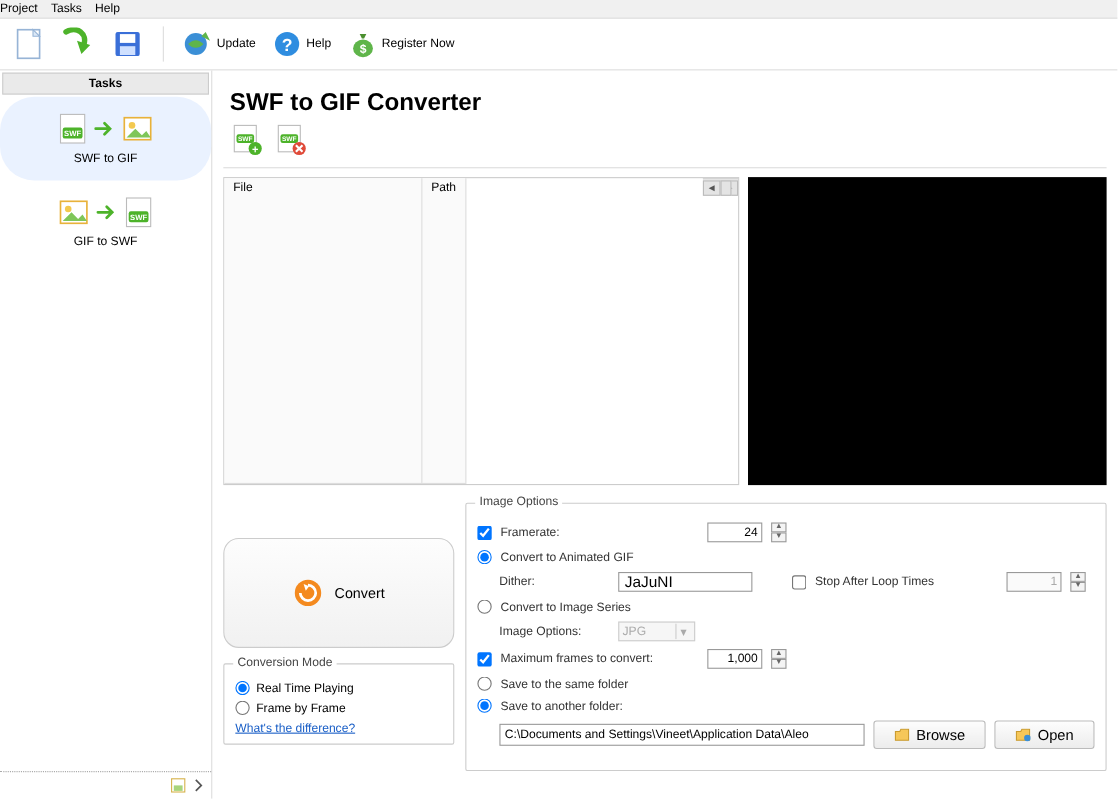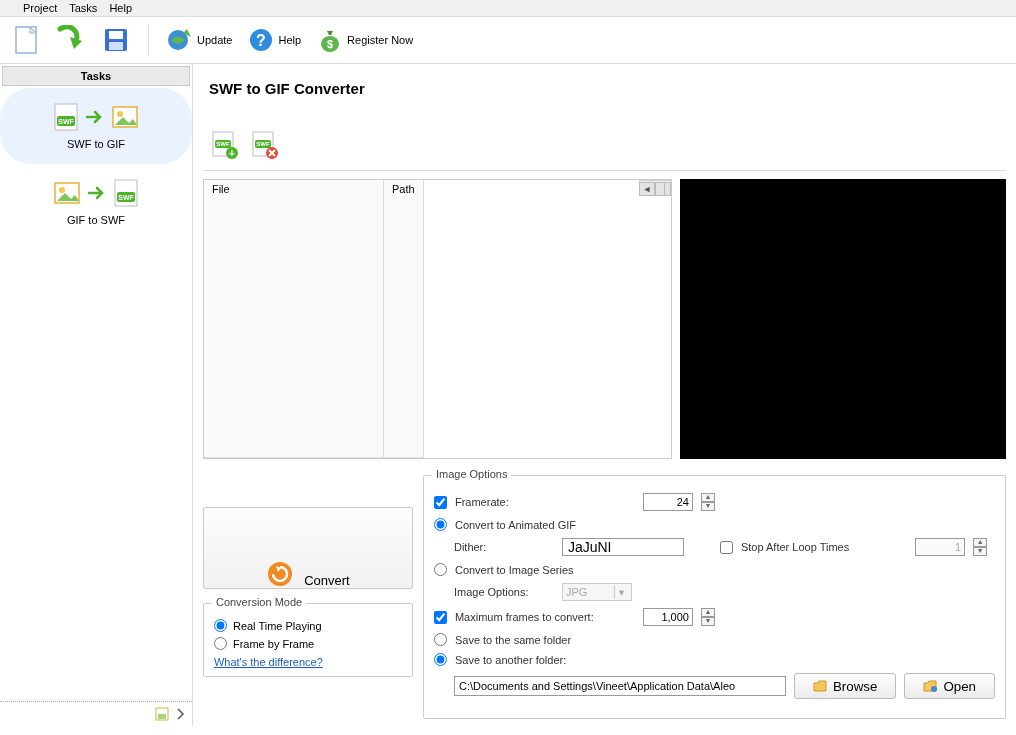--- a/index.html
+++ b/index.html
@@ -1,46 +1,46 @@
 <!DOCTYPE html>
 <html><head>
 <meta charset="utf-8">
 <style>
 * { box-sizing: border-box; margin: 0; padding: 0; }
 body { font-family: Tahoma, Arial, sans-serif; font-size: 11px; background: #fff; color: #000; width: 1016px; height: 735px; overflow: hidden; }
-.menubar { display: flex; gap: 12px; padding: 2px 23px; background: #f0f0f0; border-bottom: 1px solid #ddd; }
+.menubar { display: flex; gap: 12px; padding: 2px 0; background: #f0f0f0; border-bottom: 1px solid #ddd; }
 .menubar span { cursor: default; }
 .toolbar { display: flex; align-items: center; padding: 4px 6px; border-bottom: 1px solid #ddd; gap: 4px; }
 .tbbtn { display: flex; align-items: center; gap: 4px; padding: 4px 6px; }
 .ico { display: inline-flex; align-items: center; justify-content: center; }
 .sep { width: 1px; height: 32px; background: #ddd; margin: 0 8px; }
 .body { display: flex; height: 662px; }
 .sidebar { width: 212px; border-right: 1px solid #ddd; display: flex; flex-direction: column; }
 .tasks-hdr { background: #eaeaea; border: 1px solid #ccc; text-align: center; font-weight: bold; padding: 3px; margin: 2px; }
 .task-item { text-align: center; padding: 14px 0; }
 .task-item.sel { background: #eaf2ff; border-radius: 31px; }
 .task-icons { display: flex; align-items: center; justify-content: center; gap: 6px; margin-bottom: 6px; }
 .sidebar-spacer { flex: 1; }
 .sidebar-bottom { border-top: 1px dotted #aaa; padding: 4px 6px; display: flex; justify-content: flex-end; gap: 6px; }
 .main { flex: 1; padding: 6px 10px; display: flex; flex-direction: column; }
-.title { font-size: 15px; font-weight: bold; margin: 10px 6px 29px 6px; }
+.title { font-size: 22px; font-weight: bold; margin: 10px 6px 2px 6px; }
 .filebtns { display: flex; gap: 10px; padding: 4px 6px 10px 6px; border-bottom: 1px solid #ddd; }
 .midrow { display: flex; gap: 8px; margin-top: 8px; }
 .filelist { flex: 1; border: 1px solid #ccc; height: 280px; display: flex; background: #fff; }
 .filelist-hdr { display: flex; border-bottom: 1px solid #ddd; background: #fafafa; }
 .filelist-hdr div { padding: 3px 8px; border-right: 1px solid #ddd; }
 .filelist-body { flex: 1; }
 .hscroll { height: 16px; background: #f0f0f0; border-top: 1px solid #ccc; display: flex; align-items: center; }
 .hscroll .arrow { width: 16px; height: 14px; background: #e4e4e4; border: 1px solid #bbb; display: flex; align-items: center; justify-content: center; font-size: 9px; color: #555; }
 .hscroll .track { flex: 1; position: relative; height: 14px; }
 .hscroll .thumb { position: absolute; left: 40%; width: 10px; height: 14px; background: #e4e4e4; border: 1px solid #bbb; }
 .preview { width: 326px; height: 280px; background: #000; }
 .bottom { display: flex; gap: 10px; margin-top: 12px; }
 .leftcol { width: 210px; display: flex; flex-direction: column; gap: 10px; }
-.convert-btn { border: 1px solid #ccc; border-radius: 2px; height: 82px; display: flex; align-items: flex-end; justify-content: center; gap: 10px; font-size: 13px; background: linear-gradient(#fdfdfd,#f1f1f1); margin-top: 36px; }
+.convert-btn { border: 1px solid #ccc; border-radius: 14px; height: 100px; display: flex; align-items: center; justify-content: center; gap: 10px; font-size: 13px; background: linear-gradient(#fdfdfd,#f1f1f1); margin-top: 36px; }
 .group { border: 1px solid #ccc; border-radius: 2px; padding: 10px 10px 8px 10px; position: relative; margin-top: 4px; }
 .group .legend { position: absolute; top: -8px; left: 8px; background: #fff; padding: 0 4px; color: #444; }
 .radio-row, .check-row, .form-row { display: flex; align-items: center; gap: 6px; margin: 5px 0; }
 .link { color: #1a5fc7; text-decoration: underline; }
 .opts { flex: 1; }
 .opts .row { display: flex; align-items: center; margin: 7px 0; gap: 8px; }
 .opts .indent { margin-left: 20px; }
 .opts label { color: #333; }
 .disabled { color: #aaa; }
 input[type=text].num { width: 50px; height: 18px; border: 1px solid #999; padding: 1px 3px; font-size: 11px; text-align: right; }

